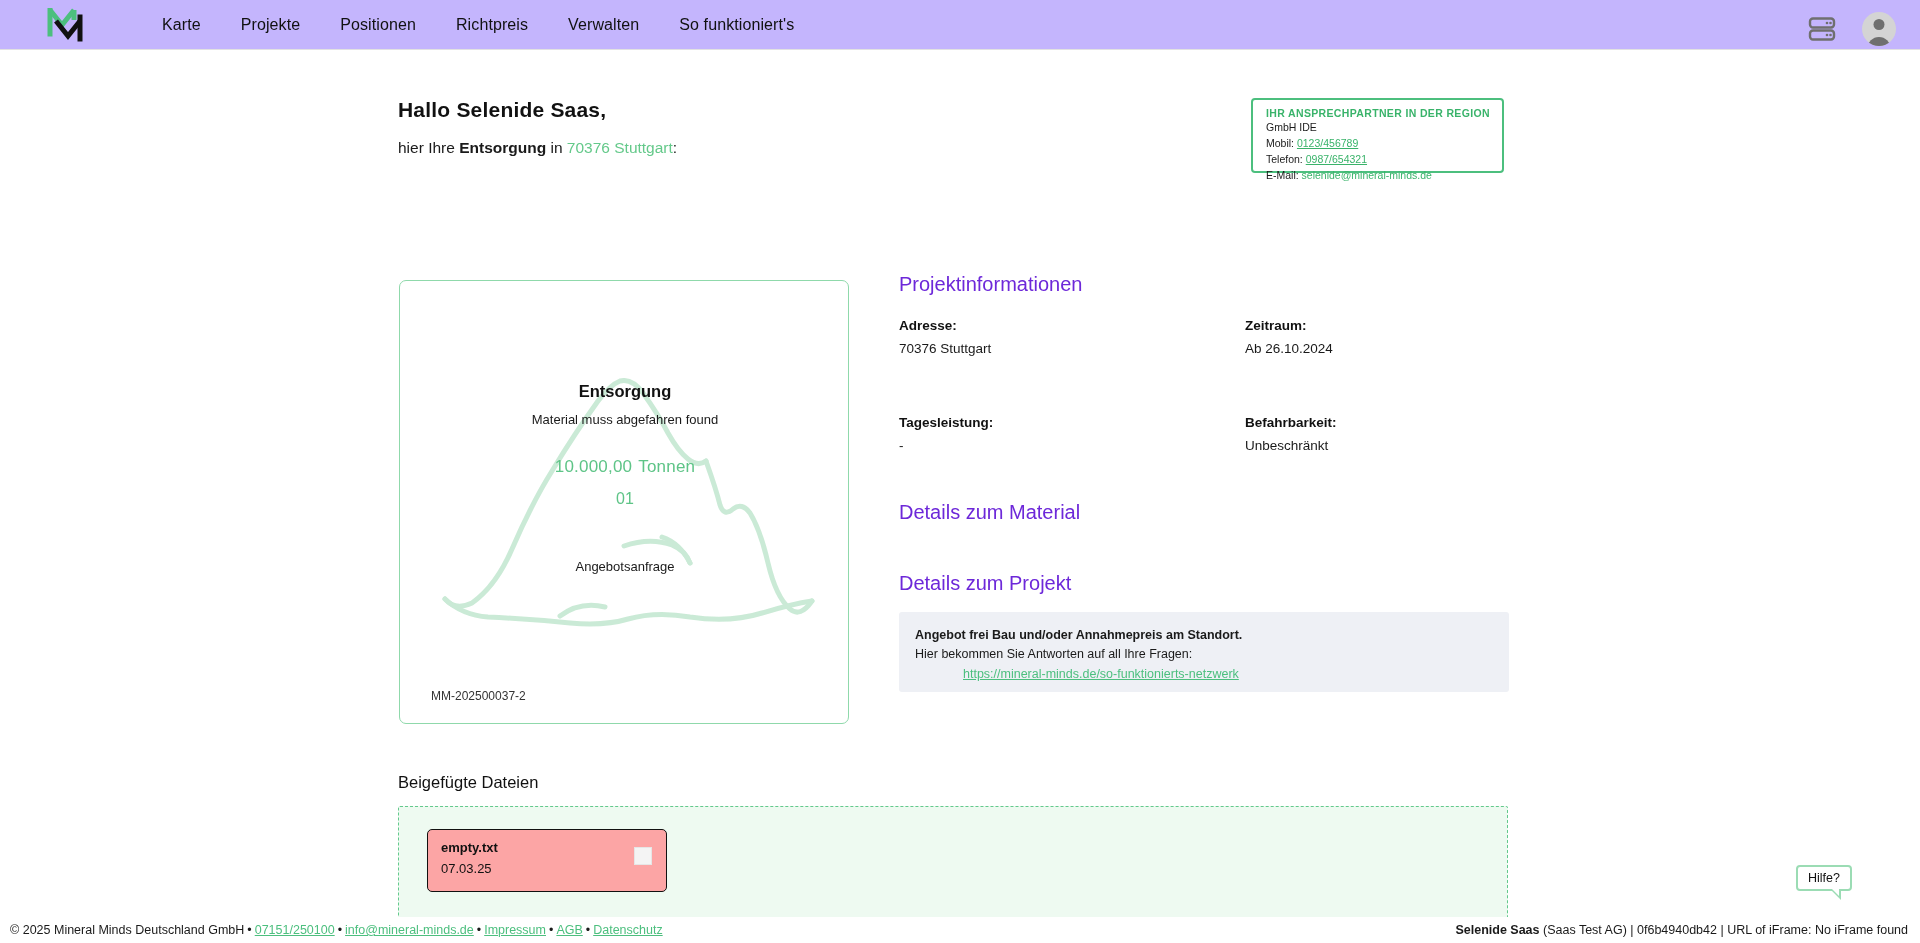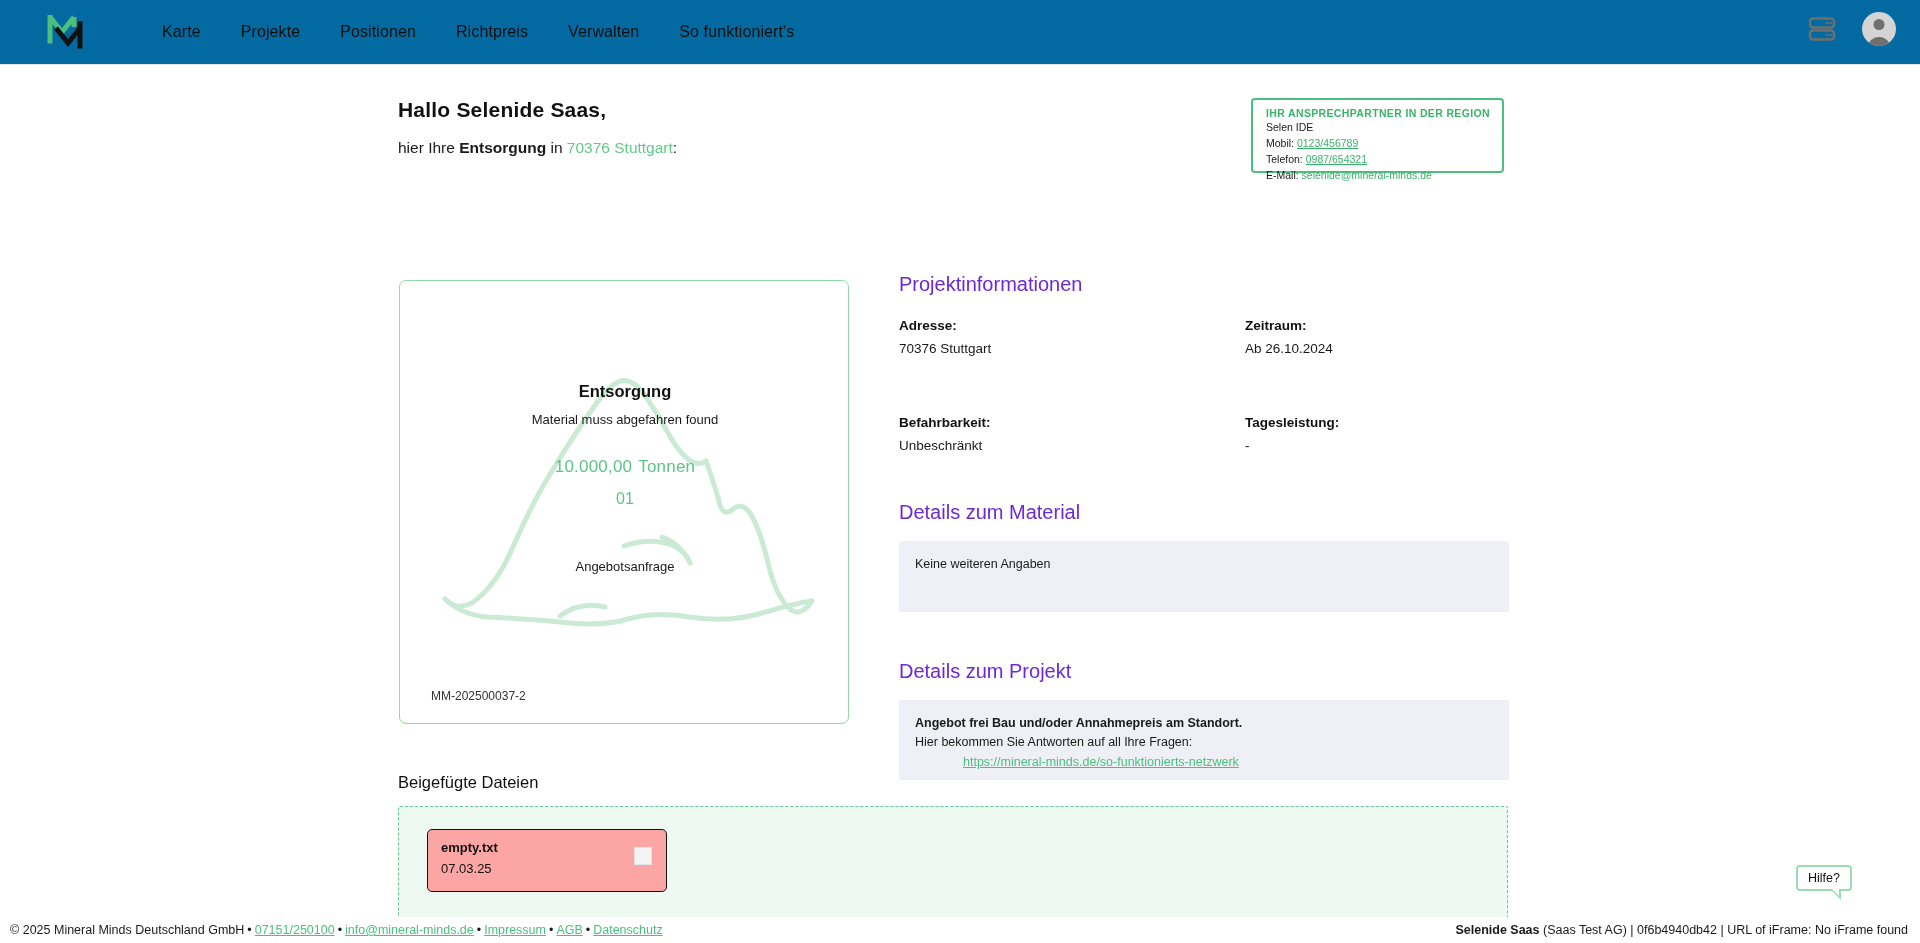--- a/index.html
+++ b/index.html
@@ -7,22 +7,22 @@
     width: 1920px; height: 943px;
     background: #ffffff;
     font-family: "Liberation Sans", sans-serif;
     color: #1a1a1a;
     overflow: hidden;
   }
 
   
   .header {
     position: absolute; top: 0; left: 0;
-    width: 1920px; height: 65px;
-    background: #0369a1;
+    width: 1920px; height: 50px;
+    background: #c4b5fd;
     border-bottom: 1px solid #e2e2e2;
     display: flex; align-items: center;
   }
   .logo-wrap {
     width: 74px; height: 58px;
     display: flex; align-items: center; justify-content: center;
     margin-left: 30px;
   }
   .logo-wrap svg { display: block; }
   .nav { display: flex; align-items: center; gap: 0px; margin-left: 38px; }
@@ -207,21 +207,21 @@
 
 <div class="page">
 
   <div class="greet-row">
     <div class="greet-title">Hallo Selenide Saas,</div>
     <div class="greet-sub"><span>hier Ihre </span><b>Entsorgung</b><span> in </span><span class="loc">70376 Stuttgart</span><span>:</span></div>
   </div>
 
   <div class="contact-box">
     <div class="contact-title">IHR ANSPRECHPARTNER IN DER REGION</div>
-    <div class="contact-line">Selen IDE</div>
+    <div class="contact-line">GmbH IDE</div>
     <div class="contact-line"><span>Mobil:</span> <a href="#">0123/456789</a></div>
     <div class="contact-line"><span>Telefon:</span> <a href="#">0987/654321</a></div>
     <div class="contact-line"><span>E-Mail:</span> <a href="#" class="noline">selenide@mineral-minds.de</a></div>
   </div>
 
   <div class="mat-card">
     <svg class="pile" viewBox="0 0 450 444">
       <g fill="none" stroke="#c8e9d4" stroke-width="5" stroke-linecap="round" stroke-linejoin="round" opacity="0.95">
         <path d="M45 318 Q55 330 72 322 Q96 305 112 268 Q132 222 152 190 Q175 152 198 120 Q210 104 220 100 Q232 97 243 112 Q258 133 268 152 Q278 170 288 178 Q298 186 306 180"></path>
         <path d="M306 180 Q316 208 320 224 Q324 236 333 228 Q342 221 350 232 Q360 248 368 282 Q376 316 390 328 Q400 337 412 320"></path>
@@ -248,33 +248,30 @@
         <div class="info-key">Adresse:</div>
         <div class="info-val">70376 Stuttgart</div>
       </div>
       <div>
         <div class="info-key">Zeitraum:</div>
         <div class="info-val">Ab 26.10.2024</div>
       </div>
       <div class="info-pad"></div>
       <div class="info-pad"></div>
       <div>
+        <div class="info-key">Tagesleistung:</div>
+        <div class="info-val">-</div>
+      </div>
+      <div>
         <div class="info-key">Befahrbarkeit:</div>
         <div class="info-val">Unbeschränkt</div>
       </div>
-      <div>
-        <div class="info-key">Tagesleistung:</div>
-        <div class="info-val">-</div>
-      </div>
     </div>
 
     <div class="sec-title sec-title-2">Details zum Material</div>
-    <div class="gray-box tall">
-      <div class="box-text">Keine weiteren Angaben</div>
-    </div>
 
     <div class="sec-title sec-title-2">Details zum Projekt</div>
     <div class="gray-box tall2">
       <div class="box-text">
         <b>Angebot frei Bau und/oder Annahmepreis am Standort.</b><br>
         <span>Hier bekommen Sie Antworten auf all Ihre Fragen:</span><br>
         <a href="#">https://mineral-minds.de/so-funktionierts-netzwerk</a>
       </div>
     </div>
   </div>

